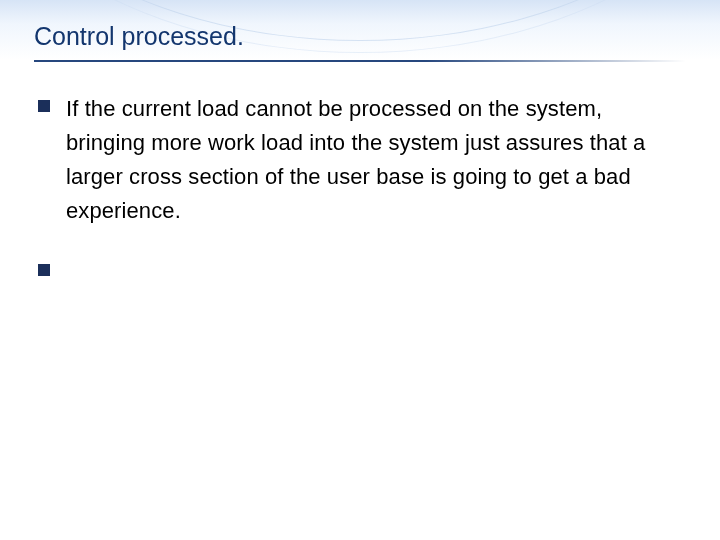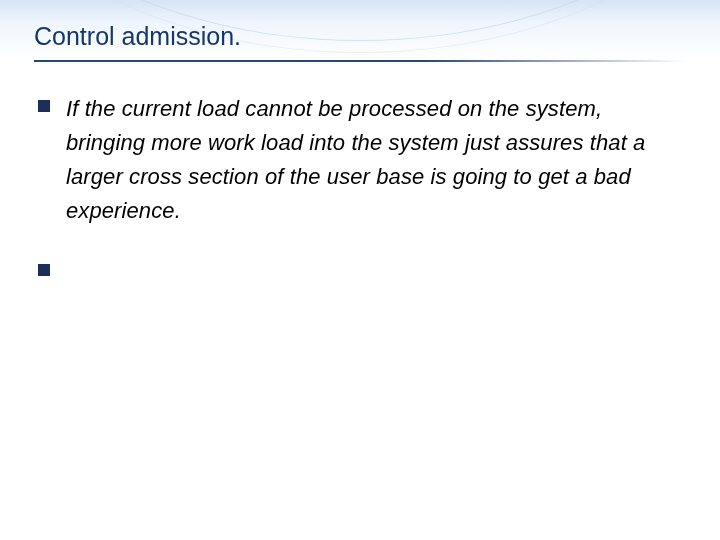--- a/index.html
+++ b/index.html
@@ -70,21 +70,20 @@
     left: 34px;
     width: 652px;
     height: 2px;
     background: linear-gradient(to right, #26477e 0%, #26477e 60%, rgba(38,71,126,0) 100%);
   }
   .content {
     position: absolute;
     top: 92px;
     left: 38px;
     width: 644px;
-    font-style: italic;
   }
   .item {
     display: flex;
     align-items: flex-start;
     margin-bottom: 28px;
   }
   .bullet {
     width: 12px;
     height: 12px;
     background: #1b2f5a;
@@ -100,21 +99,21 @@
   }
 </style>
 </head>
 <body>
 
 <div class="slide">
   <div class="top-gradient"></div>
   <div class="arc"></div>
   <div class="arc2"></div>
 
-  <div class="title">Control admission.</div>
+  <div class="title">Control processed.</div>
   <div class="underline"></div>
 
   <div class="content">
     <div class="item">
       <div class="bullet"></div>
       <div class="text">If the current load cannot be processed on the system, bringing more work load into the system just assures that a larger cross section of the user base is going to get a bad experience.</div>
     </div>
     <div class="item">
       <div class="bullet"></div>
     </div>

